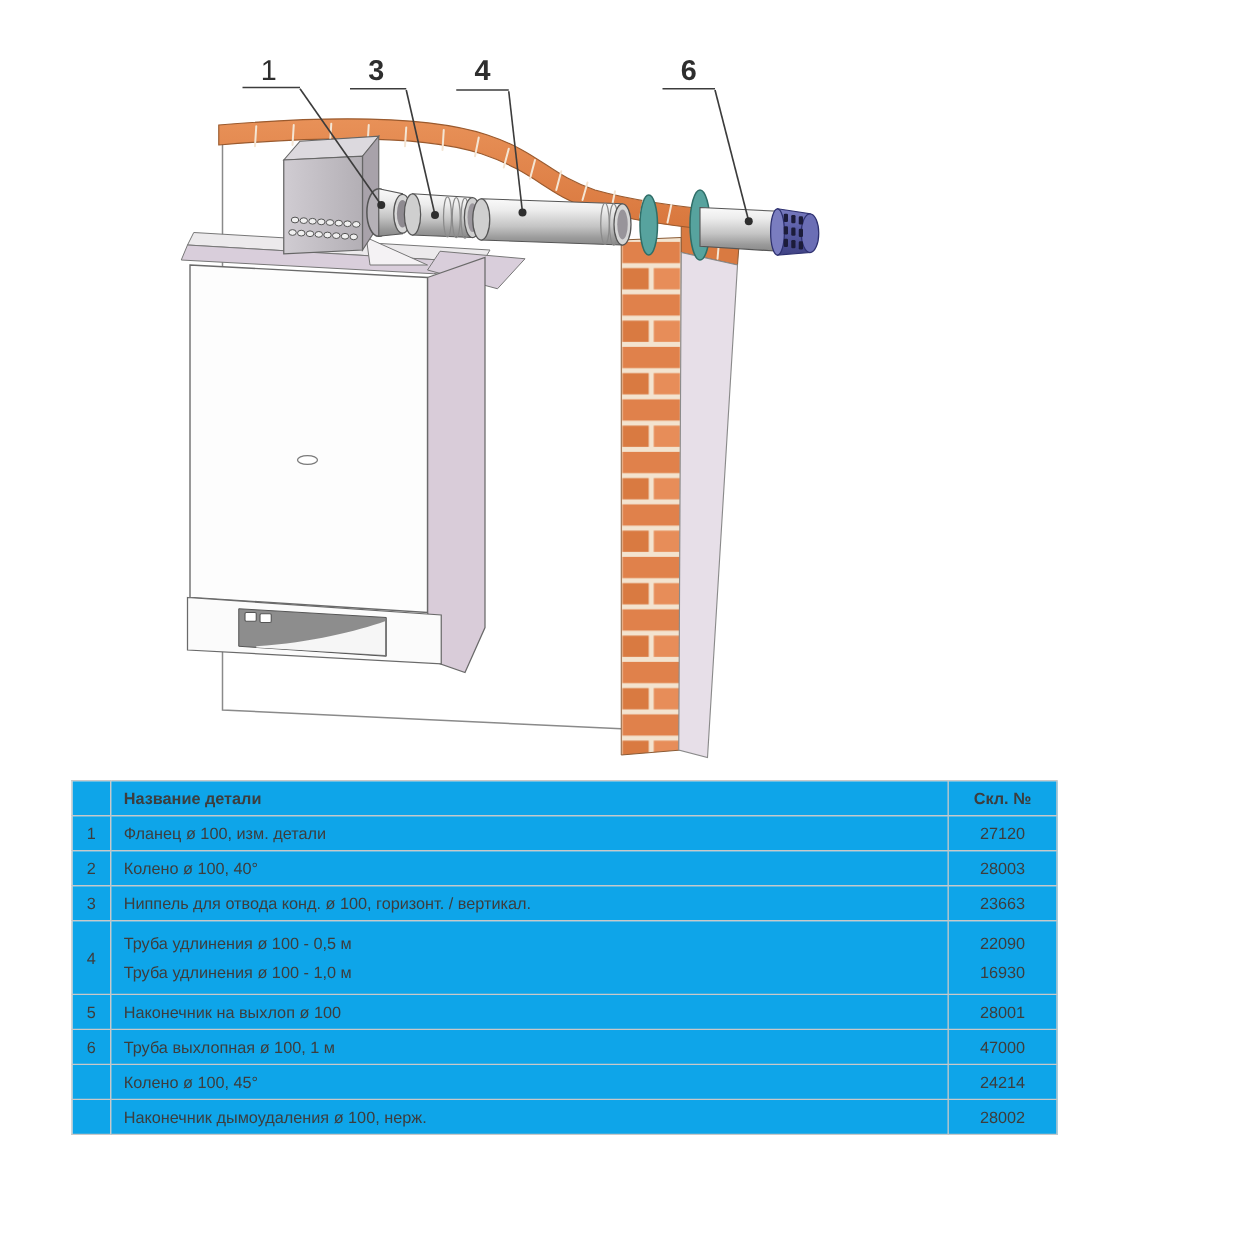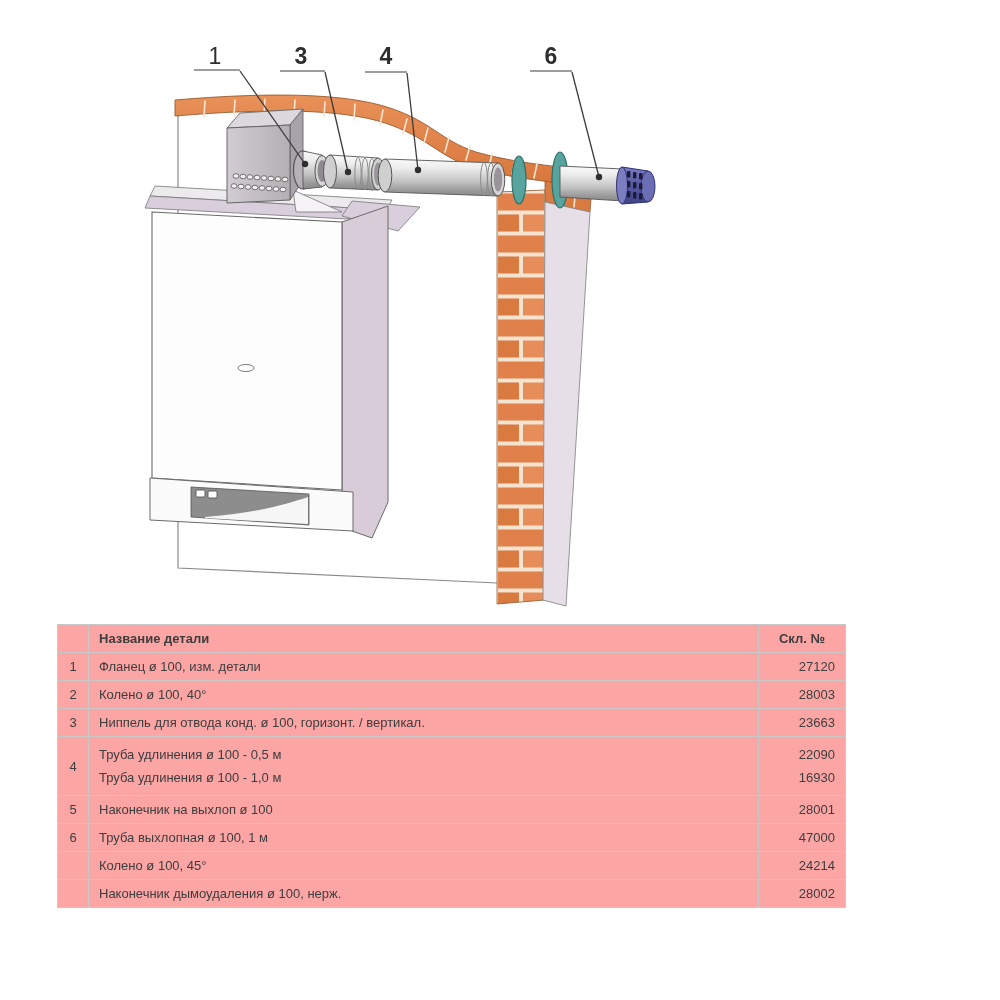--- a/index.html
+++ b/index.html
@@ -20,26 +20,26 @@
   .lbl.bold{font-weight:bold;}
   .leader{stroke:#3c3c3c;stroke-width:1.3;fill:none;}
   .underl{stroke:#3c3c3c;stroke-width:1.1;}
   .dot{fill:#2e2e2e;}
   .tick{stroke:#f4e5d3;stroke-width:1.6;stroke-linecap:round;}
 
   .table-wrap{position:absolute;left:57px;top:624px;}
   table.parts{border-collapse:collapse;table-layout:fixed;width:788px;
               font-size:13px;color:var(--tabletext);}
   table.parts th,table.parts td{border:1px solid var(--tableborder);
-              padding:6px 10px;background:#fca5a5;vertical-align:middle;}
+              padding:6px 10px;background:#0ea5e9;vertical-align:middle;}
   table.parts th{font-weight:bold;text-align:left;height:15px;}
   table.parts .c-no{width:31px;text-align:center;padding:6px 2px;}
   table.parts .c-name{width:670px;text-align:left;}
-  table.parts .c-sku{width:87px;text-align:right;}
-  table.parts th.c-sku{text-align:center;}
+  table.parts .c-sku{width:87px;text-align:center;}
+  table.parts th.c-sku{}
   .twoline div{line-height:23px;}
 </style>
 </head>
 <body>
 
 <div class="page">
 
   <svg class="diagram-svg" width="1000" height="620" viewBox="0 0 1000 620">
     <defs>
       <linearGradient id="pipeG" x1="0" y1="0" x2="0" y2="1">

